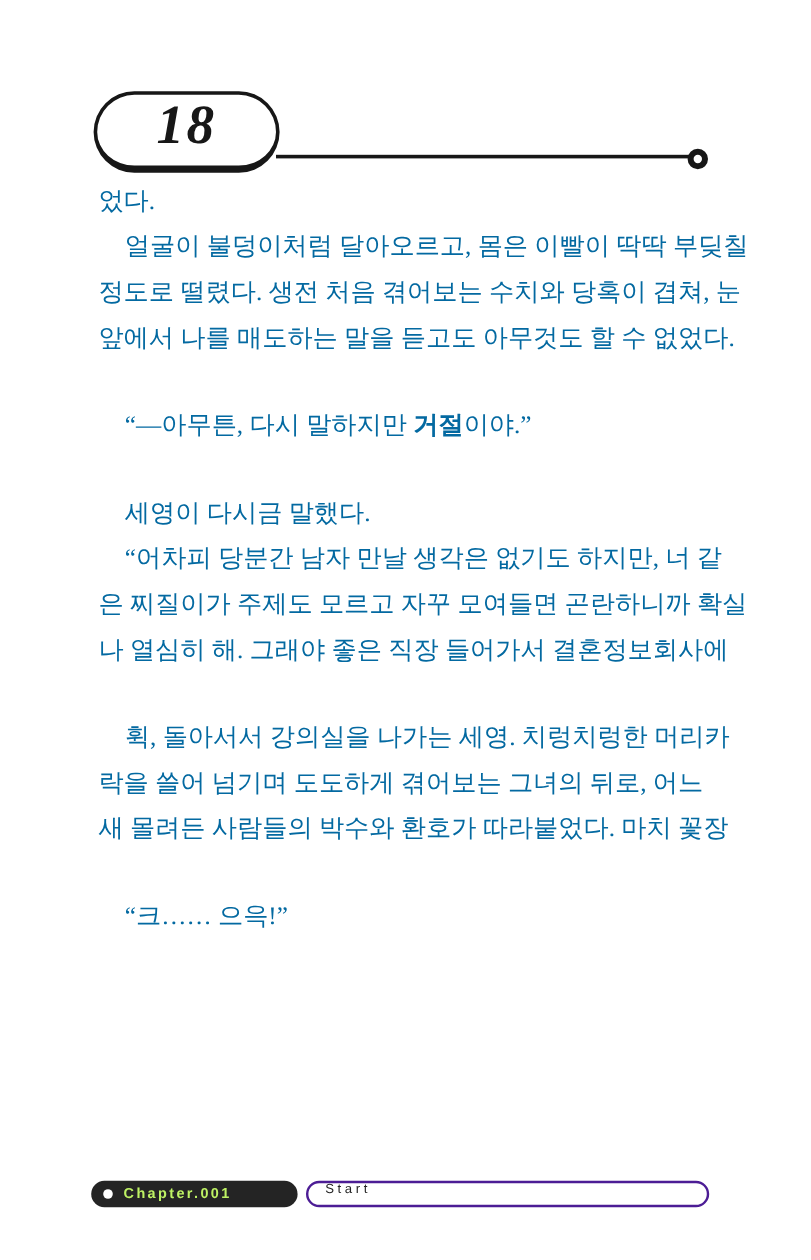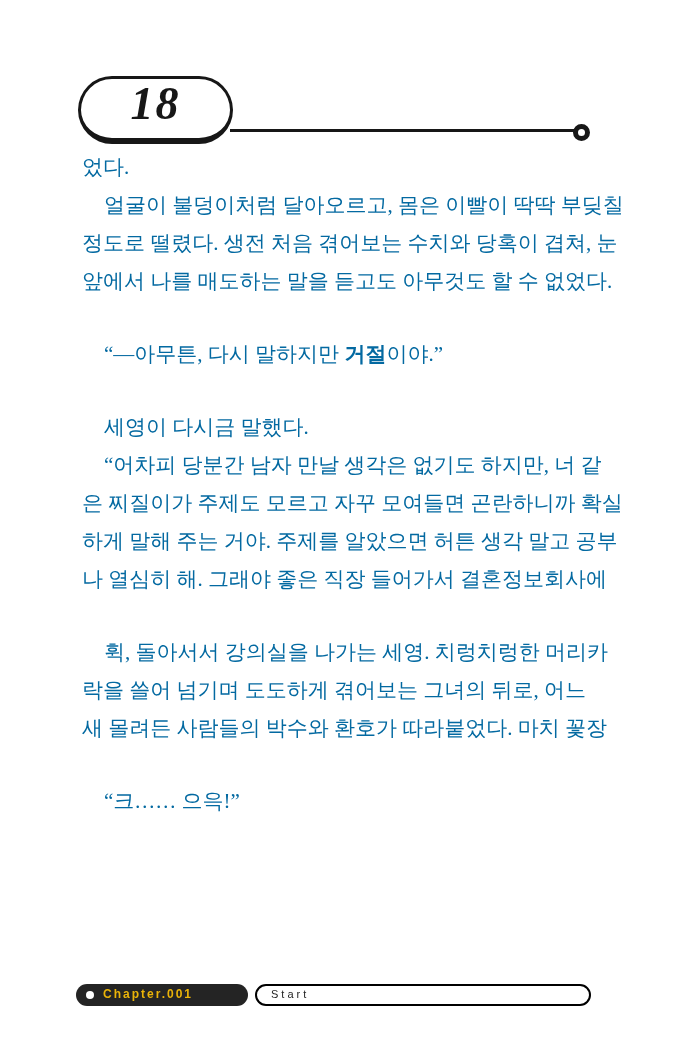--- a/index.html
+++ b/index.html
@@ -42,27 +42,27 @@
   .chapter-badge{
     position:absolute;left:76px;top:0;width:172px;height:22px;
     background:#242424;border-radius:11px;display:flex;align-items:center;
     box-sizing:border-box;padding-left:10px;
   }
   .bullet-dot{
     width:8px;height:8px;border-radius:50%;background:#fff;flex:0 0 auto;
   }
   .chapter-label{
     font-family:"Liberation Sans","DejaVu Sans",sans-serif;
-    color:#eab308;font-size:12px;font-weight:bold;letter-spacing:2px;
+    color:#bef264;font-size:12px;font-weight:bold;letter-spacing:2px;
     margin-left:9px;transform:translateY(-1px);
   }
   .start-badge{
     position:absolute;left:255px;top:0;width:336px;height:22px;
-    border:2px solid #000000;border-radius:12px;background:#fff;
-    display:flex;align-items:center;box-sizing:border-box;padding-left:14px;
+    border:2px solid #4c1d95;border-radius:12px;background:#fff;
+    display:flex;box-sizing:border-box;padding-left:14px;
   }
   .start-label{
     font-family:"Liberation Sans","DejaVu Sans",sans-serif;
     color:#242424;font-size:11px;letter-spacing:3px;transform:translateY(-1px);
   }
 </style>
 </head>
 <body>
 
 <div class="page-badge">
@@ -82,21 +82,20 @@
     </div>
     <div class="para gap">
       <div class="line indent"><span>“—아무튼, 다시 말하지만 </span><span class="bold">거절</span><span>이야.”</span></div>
     </div>
     <div class="para gap">
       <div class="line indent"><span>세영이 다시금 말했다.</span></div>
     </div>
     <div class="para">
       <div class="line indent"><span>“어차피 당분간 남자 만날 생각은 없기도 하지만, 너 같</span></div>
       <div class="line"><span>은 찌질이가 주제도 모르고 자꾸 모여들면 곤란하니까 확실</span></div>
-      <div class="line"><span>하게 말해 주는 거야. 주제를 알았으면 허튼 생각 말고 공부</span></div>
       <div class="line"><span>나 열심히 해. 그래야 좋은 직장 들어가서 결혼정보회사에</span></div>
     </div>
     <div class="para gap">
       <div class="line indent"><span>휙, 돌아서서 강의실을 나가는 세영. 치렁치렁한 머리카</span></div>
       <div class="line"><span>락을 쓸어 넘기며 도도하게 겪어보는 그녀의 뒤로, 어느</span></div>
       <div class="line"><span>새 몰려든 사람들의 박수와 환호가 따라붙었다. 마치 꽃장</span></div>
     </div>
     <div class="para gap">
       <div class="line indent"><span>“크…… 으윽!”</span></div>
     </div>

